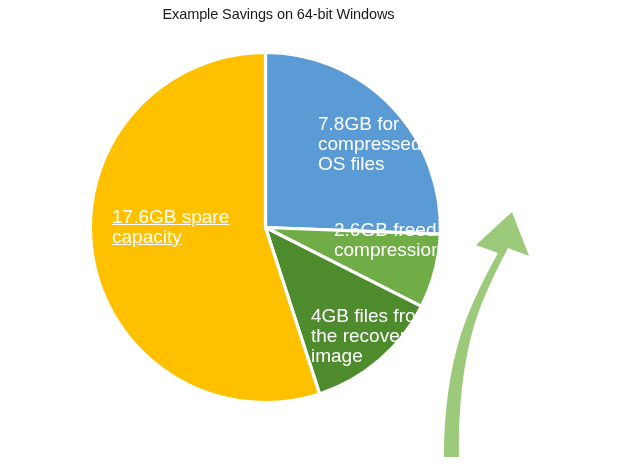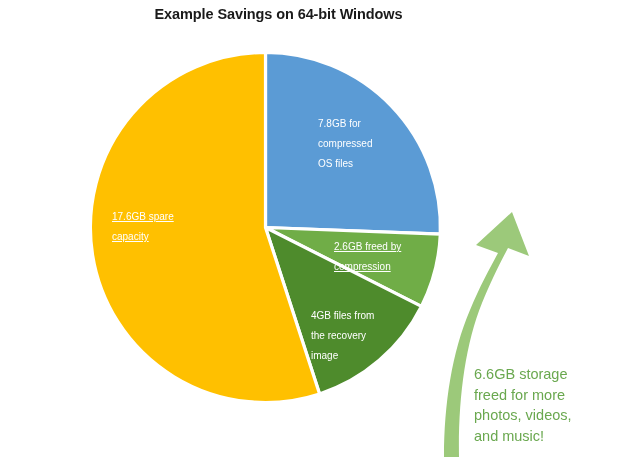--- a/index.html
+++ b/index.html
@@ -21,45 +21,45 @@
     height: 475px;
   }
   #chart-title {
     position: absolute;
     left: 0;
     top: 6px;
     width: 635px;
     text-align: center;
     padding-left: 0px;
     font-size: 14.5px;
-    font-weight: bold;
+    font-weight: normal;
     color: #1a1a1a;
     letter-spacing: -0.1px;
   }
   #chart-title .title-inner {
     display: inline-block;
     transform: translateX(-39px);
   }
   svg.pie-svg {
     position: absolute;
     left: 0;
     top: 0;
     width: 635px;
     height: 475px;
   }
   .slice-label {
     position: absolute;
     color: #ffffff;
-    font-size: 10px;
+    font-size: 19px;
     line-height: 20px;
     white-space: pre-line;
     pointer-events: none;
   }
   #label-os-files   { left: 318px; top: 114px; width: 125px; }
-  #label-compression{ left: 334px; top: 237px; width: 130px; text-decoration: underline; }
+  #label-compression{ left: 334px; top: 220px; width: 130px; }
   #label-recovery   { left: 311px; top: 306px; width: 130px; }
   #label-spare      { left: 112px; top: 207px; width: 135px; text-decoration: underline; }
   #annotation-text {
     position: absolute;
     left: 474px;
     top: 364px;
     width: 155px;
     color: #6aa84f;
     font-size: 14.5px;
     line-height: 20.5px;
@@ -107,18 +107,14 @@
   <div class="slice-label" id="label-compression">2.6GB freed by
 compression</div>
 
   <div class="slice-label" id="label-recovery">4GB files from
 the recovery
 image</div>
 
   <div class="slice-label" id="label-spare">17.6GB spare
 capacity</div>
 
-  <div id="annotation-text">6.6GB storage
-freed for more
-photos, videos,
-and music!</div>
 
 </div>
 
 </body></html>

